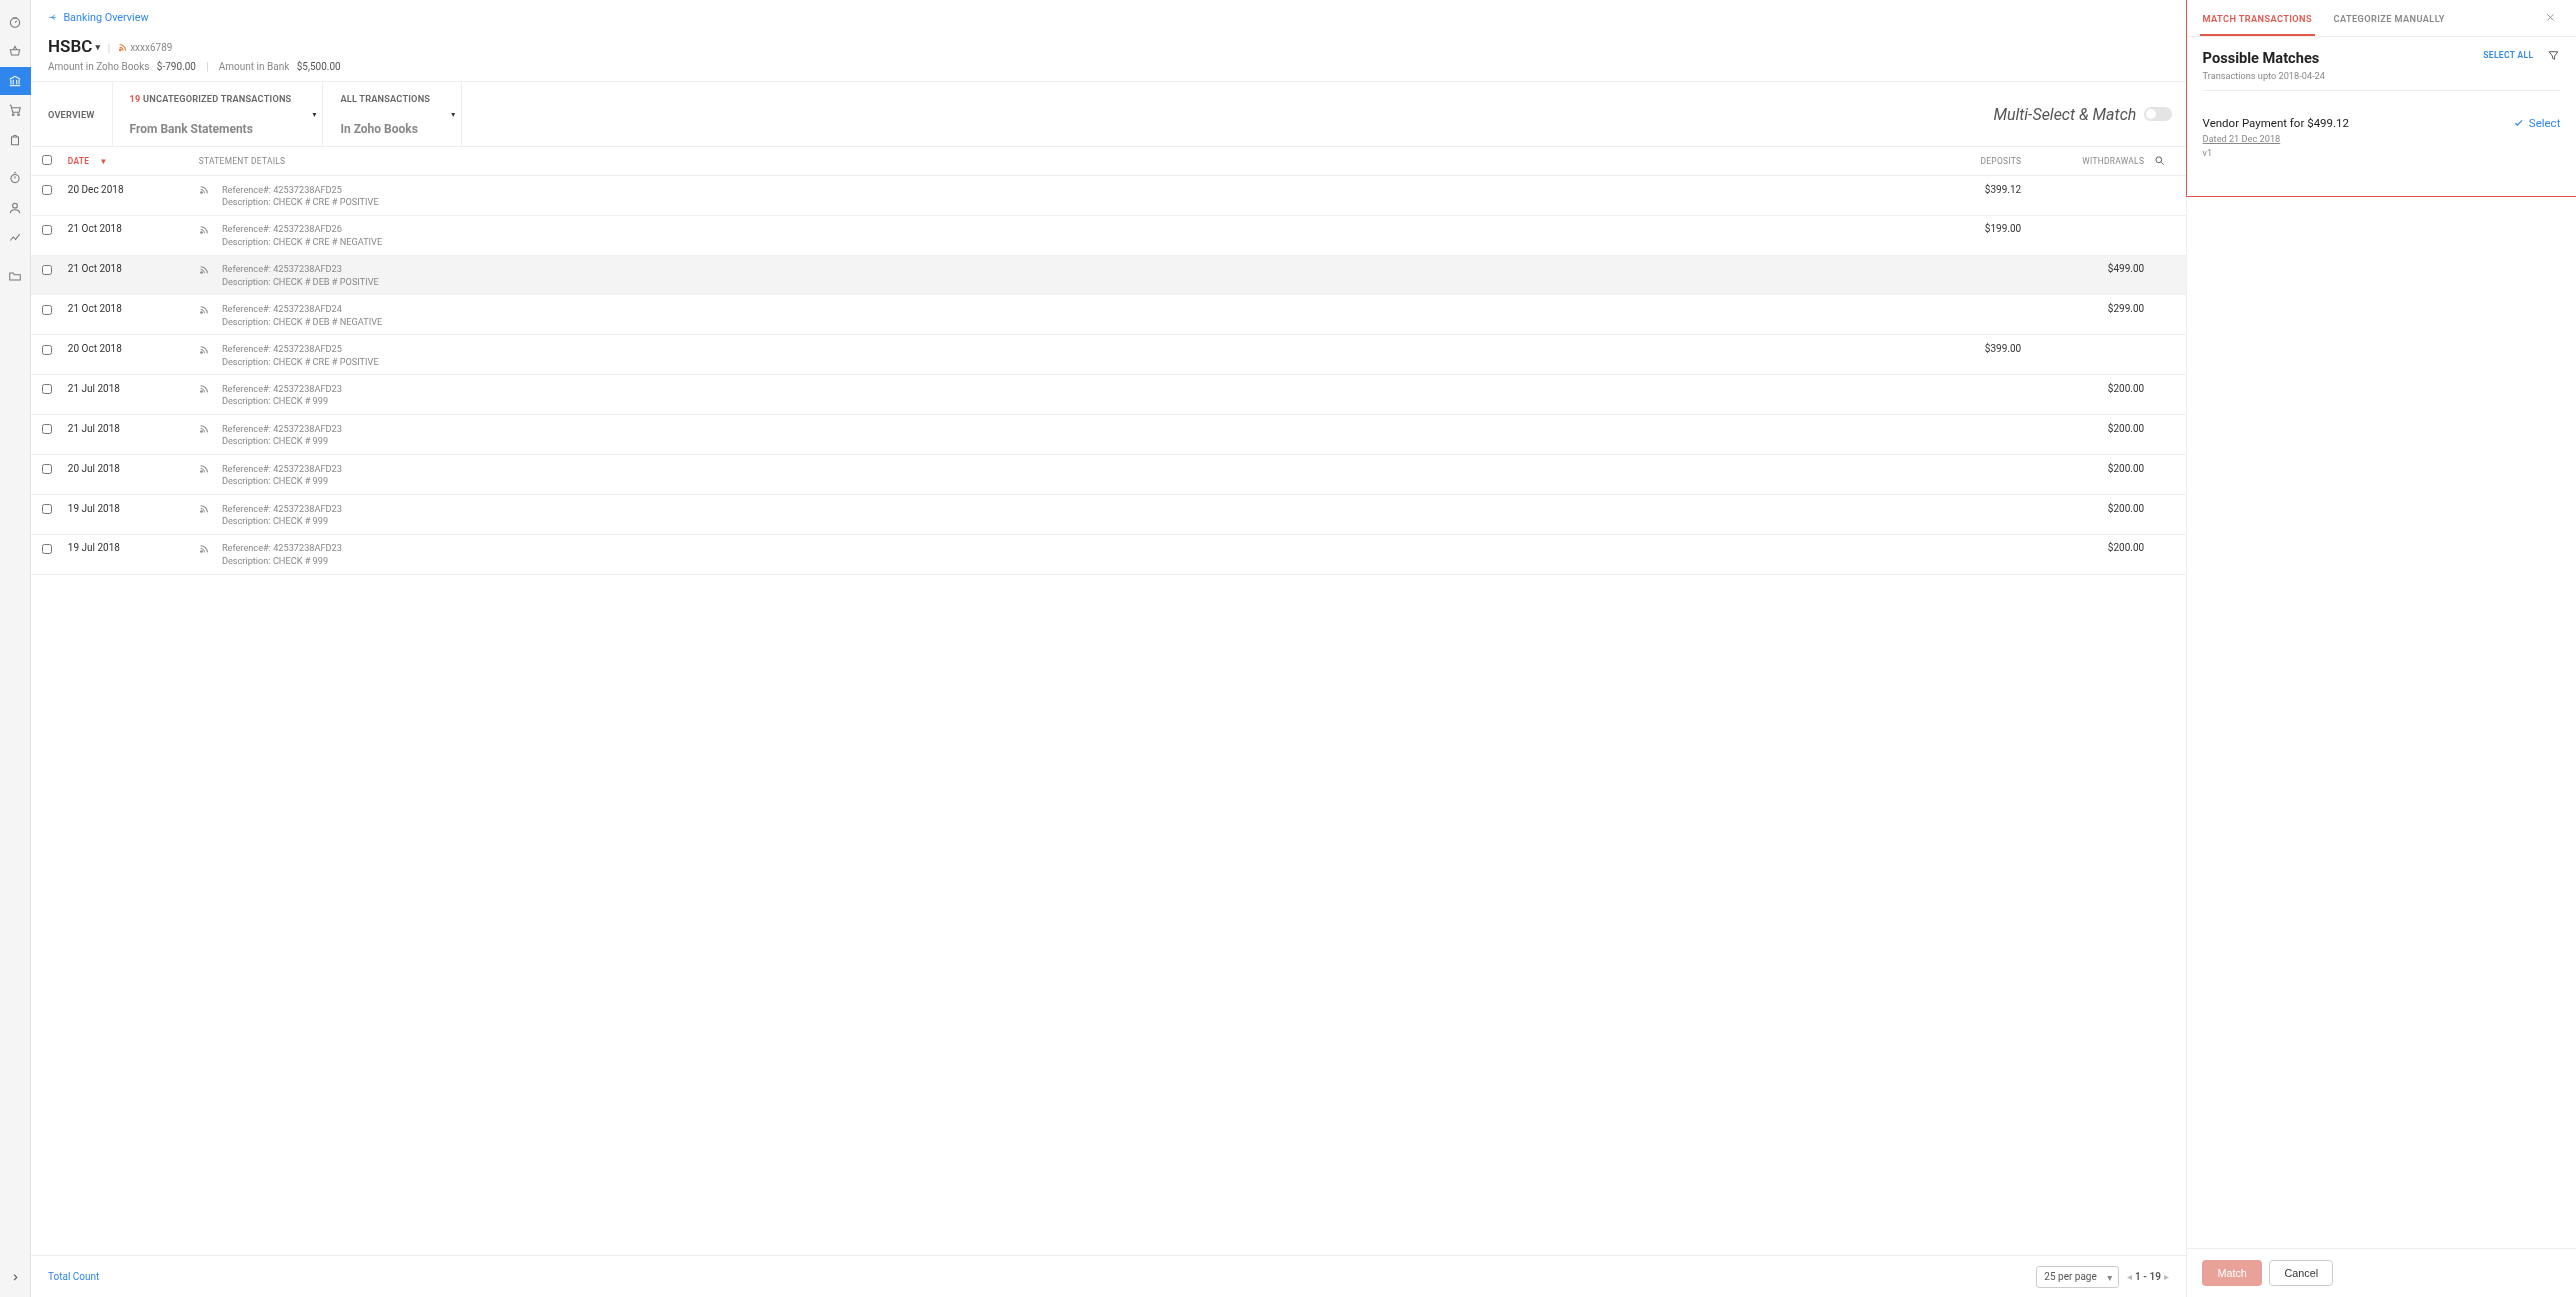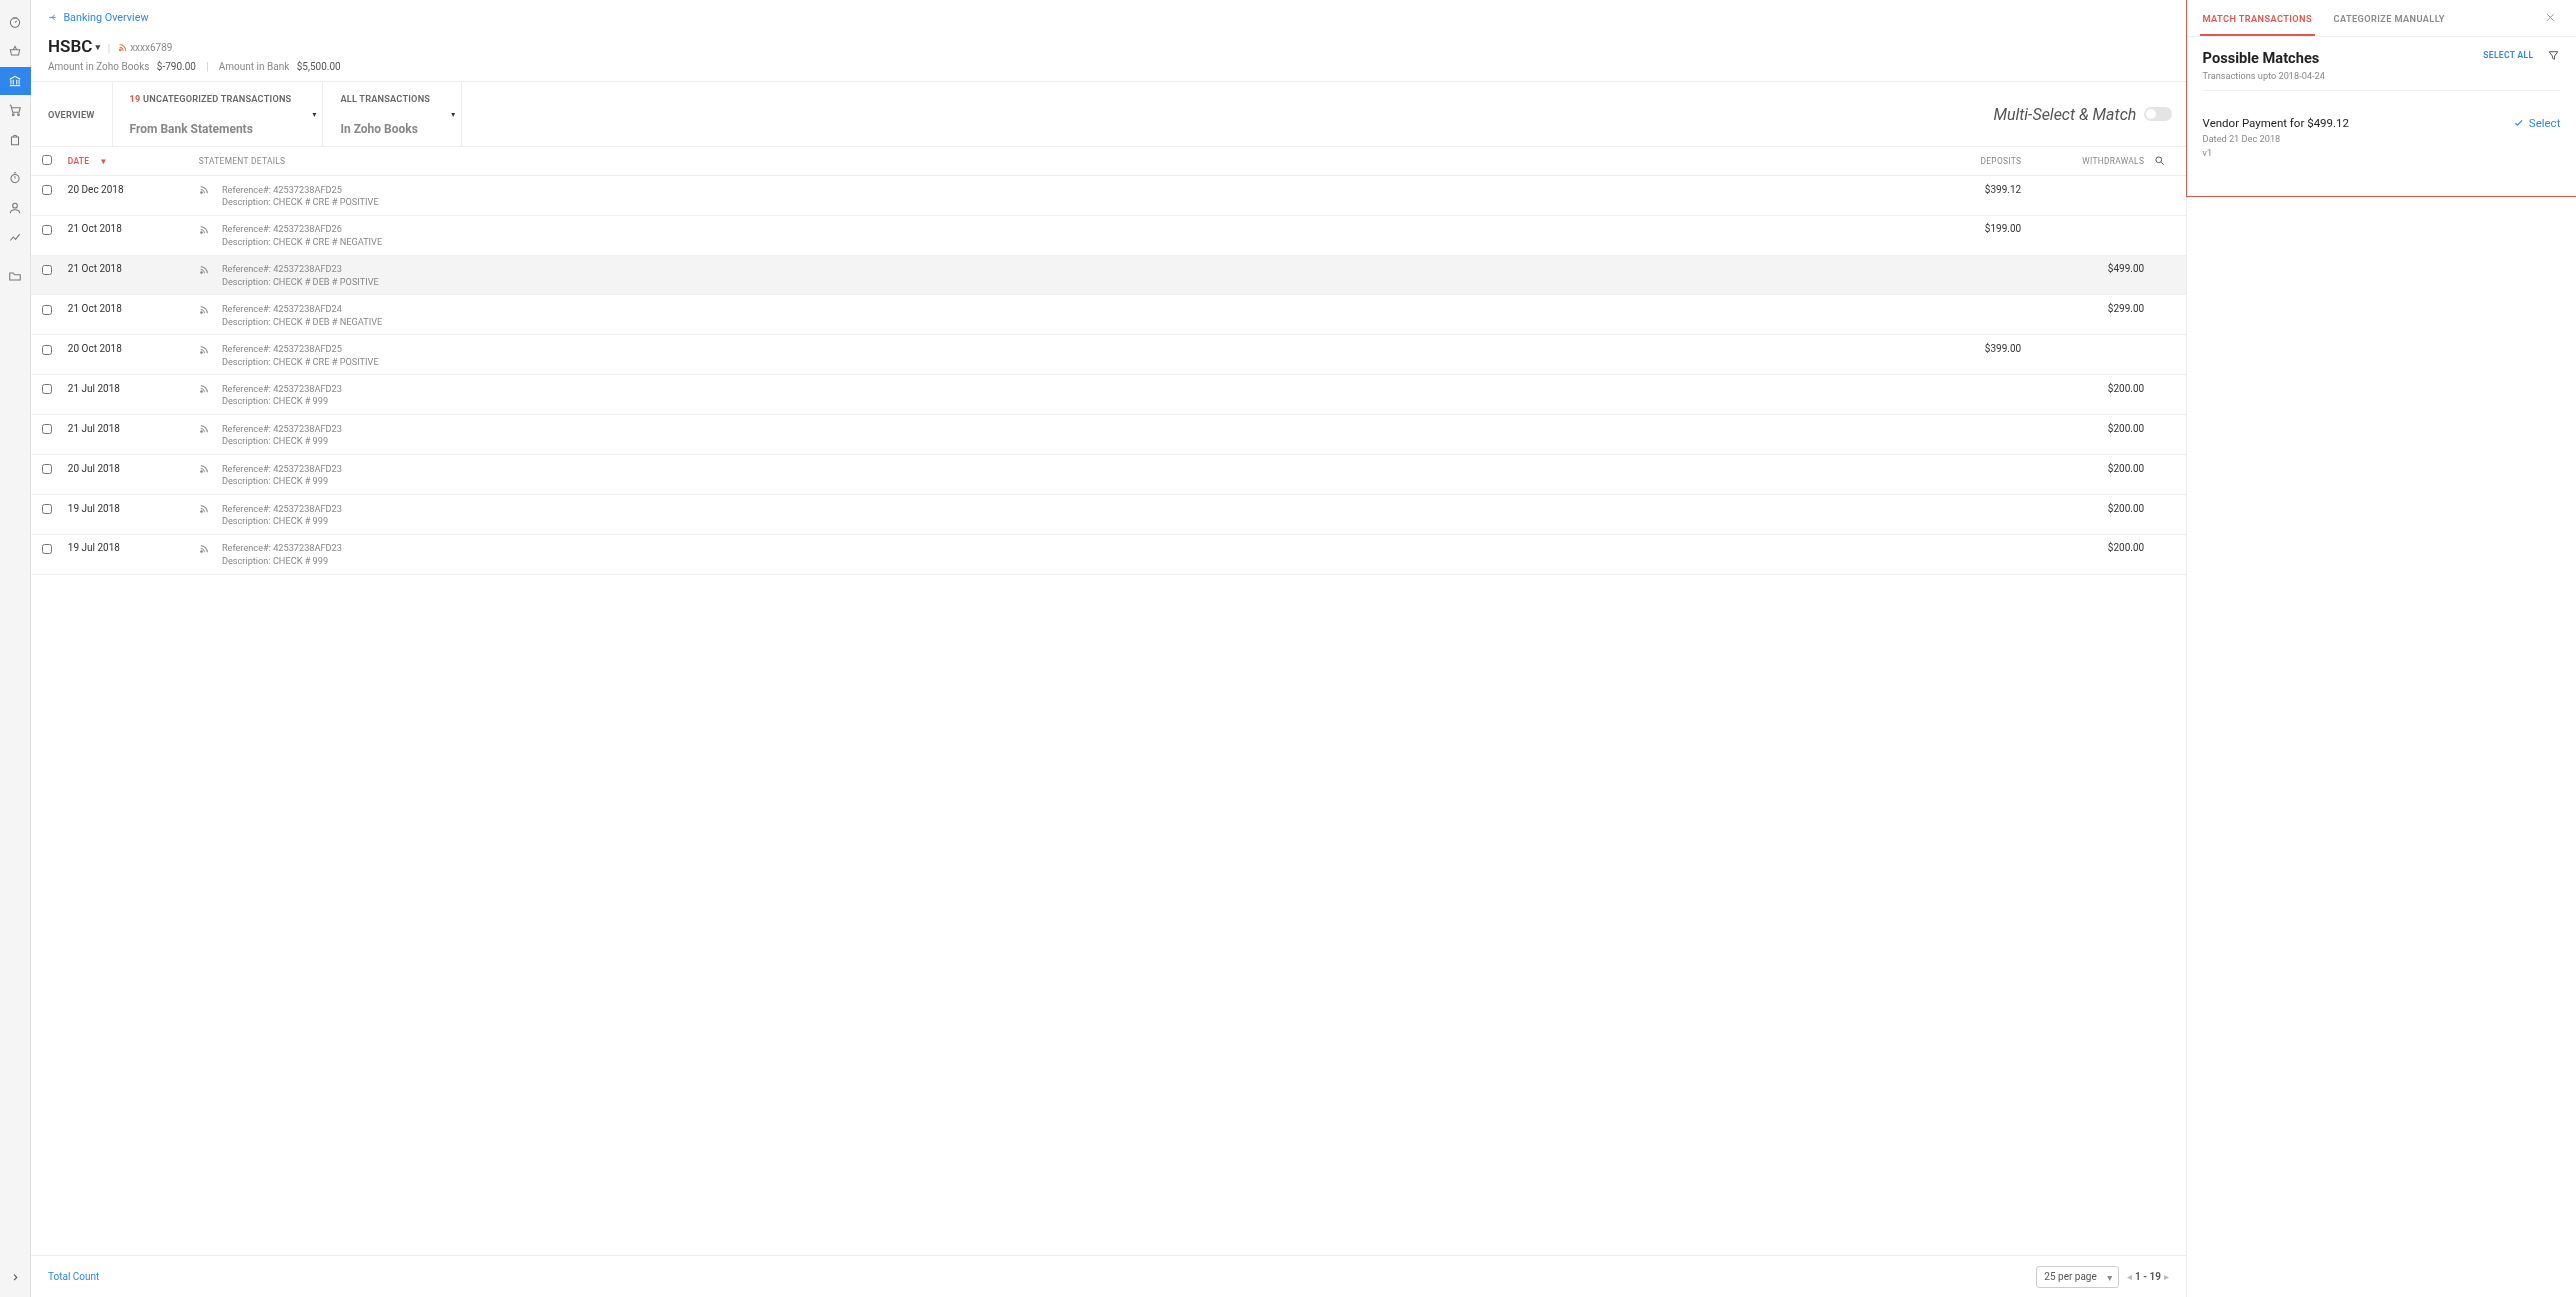--- a/index.html
+++ b/index.html
@@ -226,21 +226,21 @@
     .panel-close { margin-left: auto; color: #888; cursor: pointer; font-size: 12.3px; padding: 7.7px;}
     .panel-body { padding: 12.3px 15.4px; flex: 1; overflow-y: auto; }
     .pm-head { display:flex; align-items: flex-start; }
     .pm-title { font-size: 14.6px; font-weight: 700; color: #222; }
     .pm-sub { font-size: 9.2px; color: #888; margin-top: 3.1px; }
     .pm-actions { margin-left: auto; display: flex; align-items: center; gap: 14px; }
     .select-all { color: #2f87ee; font-size: 8.4px; letter-spacing: 0.4px; font-weight: 600; cursor: pointer; }
     .filter-icon { color: #555; cursor: pointer; }
     .match-item { border-top: 0.8px solid #eee; padding: 25px 0; margin-top: 9.2px; display: flex; align-items: flex-start; }
     .match-title { font-size: 11.5px; color: #222; }
-    .match-meta { font-size: 9.2px; color: #888; margin-top: 3.1px; }
+    .match-meta { font-size: 9.2px; color: #888; margin-top: 3.1px; text-decoration: underline; }
     .match-v { font-size: 9.2px; color: #888; margin-top: 3.1px; }
     .match-select { margin-left: auto; color: #2f87ee; font-size: 11.5px; display: inline-flex; align-items: center; gap: 4.6px; cursor: pointer; }
     
     .panel-footer {
       border-top: 0.8px solid #eee;
       padding: 10.8px 15.4px;
       display: flex;
       gap: 7.7px;
     }
     .btn { padding: 6.1px 14px; border-radius: 3.8px; font-size: 10.8px; cursor: pointer; border: 0.8px solid transparent;}
@@ -635,14 +635,18 @@
         <div class="match-select">
           <svg width="11.5" height="11.5" viewBox="0 0 24 24" fill="none" stroke="currentColor" stroke-width="2.5">
               <path d="M5 13l4 4L19 7"></path>
             </svg>
           <span>Select</span>
         </div>
       </div>
     </div>
   </div>
   <div style="flex:1"></div>
+  <div class="panel-footer">
+    <button class="btn btn-primary">Match</button>
+    <button class="btn btn-secondary">Cancel</button>
+  </div>
 </div>
 
 
 </body></html>

